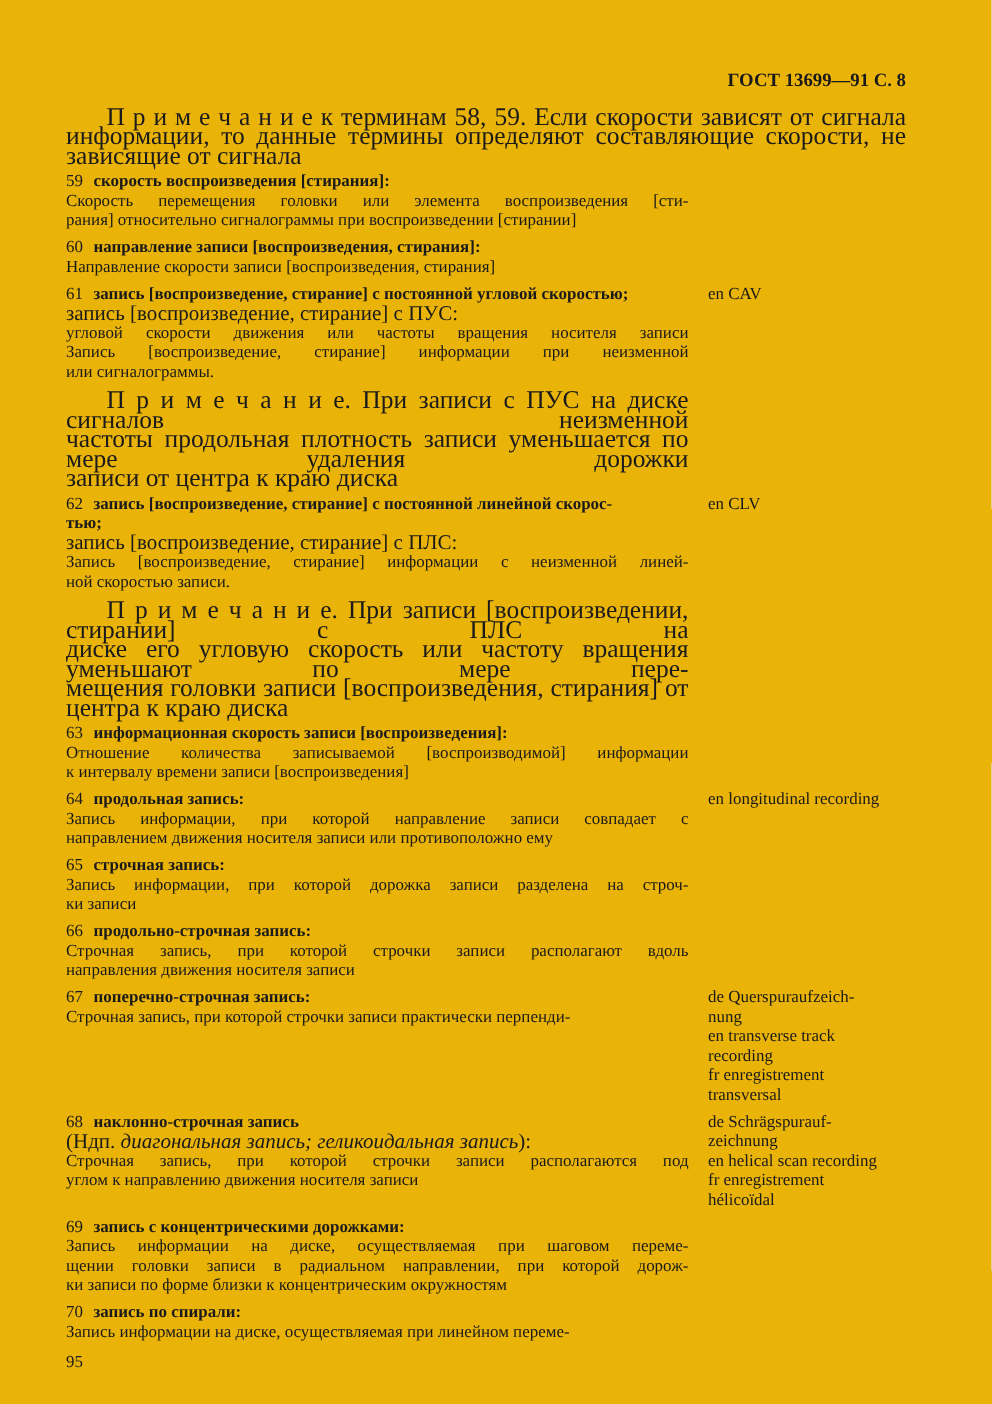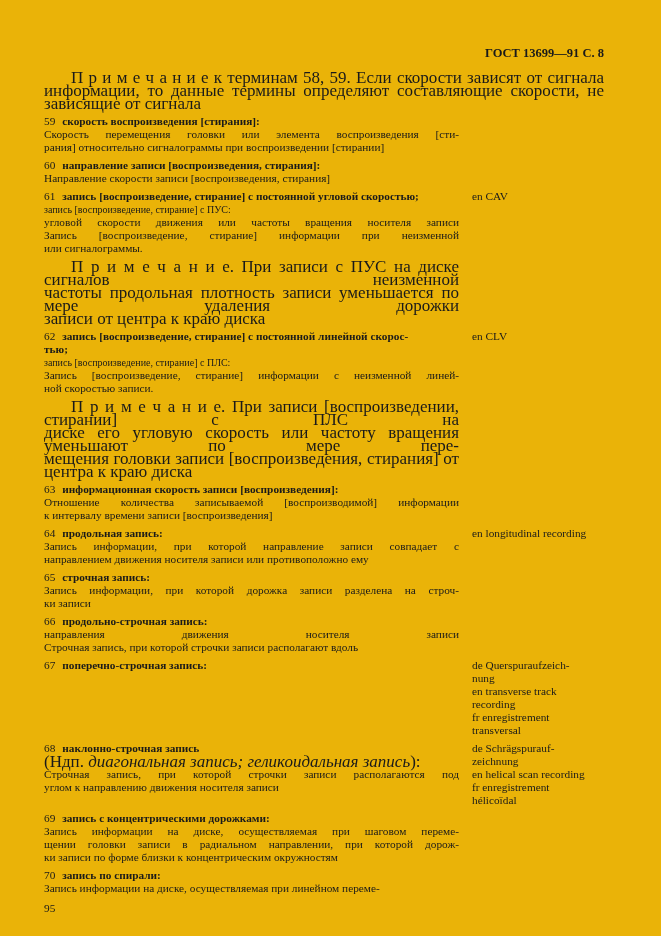--- a/index.html
+++ b/index.html
@@ -14,22 +14,22 @@
   .ln { line-height: 13px; min-height: 13px; }
   .lines .ln { text-align: justify; text-align-last: justify; }
   .lines .ln:last-child { text-align-last: left; }
   .term { display: flex; align-items: flex-start; margin-top: 5px; }
   .main { width: 428px; box-sizing: border-box; padding-right: 13px; flex: none; }
   .foreign { width: 140px; flex: none; font-size: 11.3px; }
   .foreign .ln { text-align: left; text-align-last: left; }
   .thead { margin: 0; font-size: 11.3px; line-height: 13px; white-space: pre; }
   .tnum { padding-right: 7px; }
   .tname { font-weight: bold; white-space: pre; }
-  .syn { margin: 0; font-size: 10px; line-height: 13px; }
-  .ndp { margin: 0; font-size: 17px; line-height: 13px; white-space: pre; }
+  .syn { margin: 0; font-size: 14px; line-height: 13px; }
+  .ndp { margin: 0; font-size: 14px; line-height: 13px; white-space: pre; }
   .tbody { font-size: 11.3px; }
   .note { font-size: 17px; margin-top: 5px; }
   .note .ln:first-child { text-indent: 27px; }
   .intro { margin-top: 0; margin-bottom: 3px; }
   .footer { margin-top: 7px; text-align: left; font-size: 11.3px; line-height: 13px; }
 </style>
 </head>
 <body>
 
 <div class="page">
@@ -132,30 +132,31 @@
             <div class="ln">Запись информации, при которой дорожка записи разделена на строч-</div>
             <div class="ln">ки записи</div>
           </div>
       </div>
     </div>
 
     <div class="term">
       <div class="main">
         <p class="thead"><span class="tnum">66</span><span class="tname">продольно-строчная запись:</span></p>
         <div class="tbody lines">
+            <div class="ln">Строчная запись, при которой строчки записи располагают вдоль</div>
             <div class="ln">направления движения носителя записи</div>
-            <div class="ln">Строчная запись, при которой строчки записи располагают вдоль</div>
           </div>
       </div>
     </div>
 
     <div class="term">
       <div class="main">
         <p class="thead"><span class="tnum">67</span><span class="tname">поперечно-строчная запись:</span></p>
         <div class="tbody lines">
+            <div class="ln">Строчная запись, при которой строчки записи практически перпенди-</div>
           </div>
       </div>
       <div class="foreign lines">
           <div class="ln">de Querspuraufzeich-</div>
           <div class="ln">nung</div>
           <div class="ln">en transverse track</div>
           <div class="ln">recording</div>
           <div class="ln">fr enregistrement</div>
           <div class="ln">transversal</div>
         </div>

